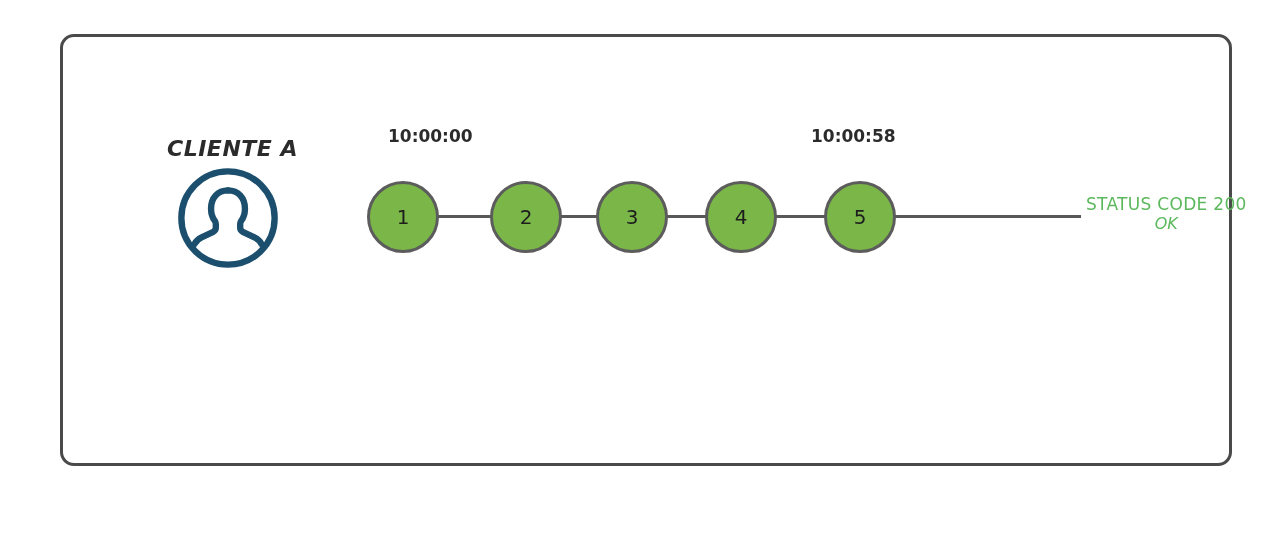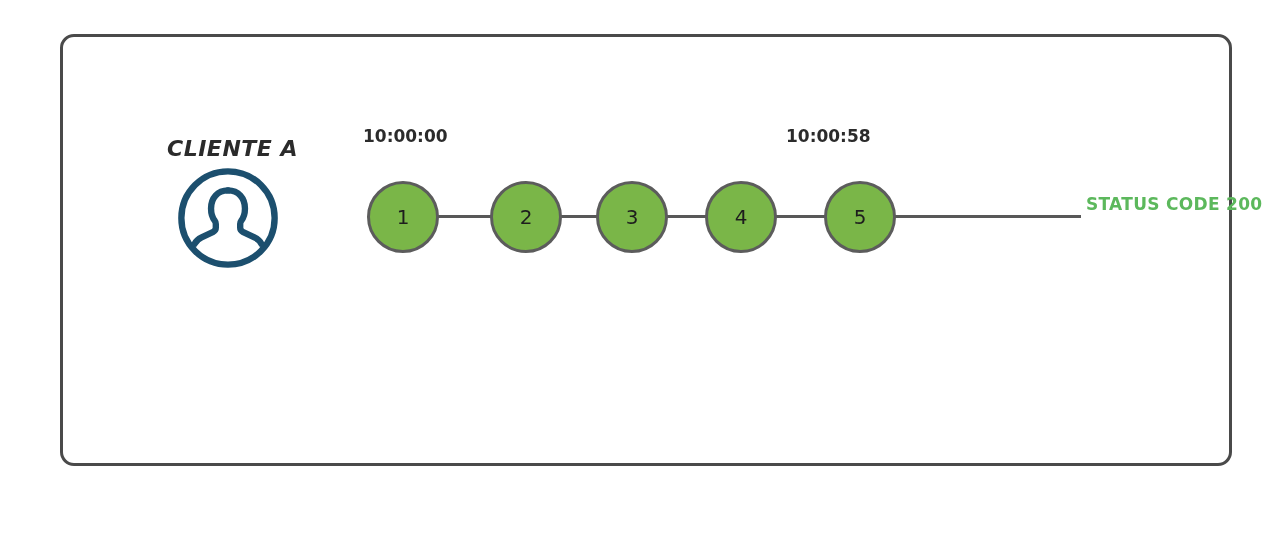--- a/index.html
+++ b/index.html
@@ -104,29 +104,28 @@
 
   
   .timestamp {
     position: absolute;
     font-family: "DejaVu Sans", sans-serif;
     font-size: 17px;
     font-weight: bold;
     color: #2b2b2b;
     white-space: nowrap;
   }
-  .row-a .timestamp { top: 89px; }
+  .row-a .timestamp { top: 89px; margin-left: 25px; }
 
   
   .status {
     position: absolute;
     text-align: center;
     white-space: nowrap;
     font-family: "DejaVu Sans", sans-serif;
-    font-weight: bold;
   }
   .status .line1 {
     font-size: 17px;
     letter-spacing: 0.3px;
     display: block;
   }
   .status .line2 {
     font-size: 16px;
     display: block;
     font-style: italic;
@@ -176,20 +175,21 @@
 
         <div class="node green" style="left:9px">1</div>
         <div class="node green" style="left:132px">2</div>
         <div class="node green" style="left:238px">3</div>
         <div class="node green" style="left:347px">4</div>
         <div class="node green" style="left:466px">5</div>
       </div>
 
       <div class="status ok">
         <span class="line1">STATUS CODE 200</span>
+        <span class="line2">OK</span>
       </div>
     </div>
 
     <div class="row row-b">
 
       
 
       
 
       

